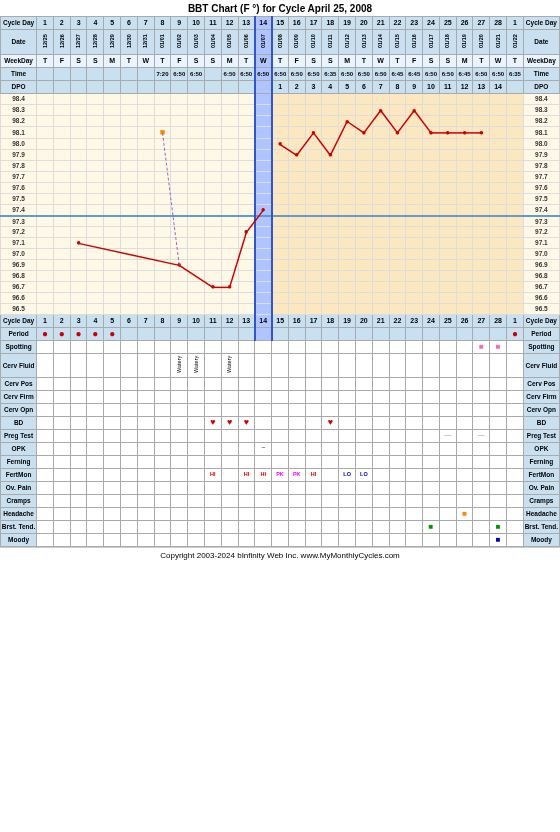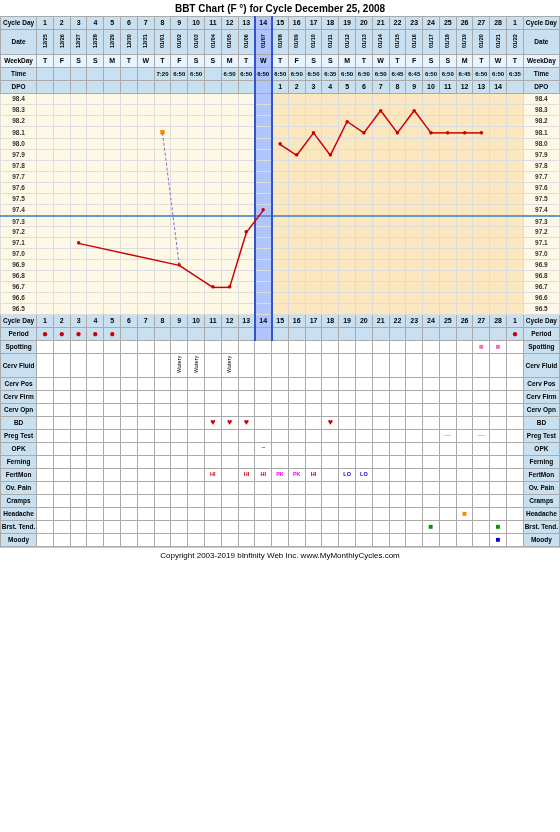--- a/index.html
+++ b/index.html
@@ -73,21 +73,21 @@
       border-top: 1px solid #ccc;
     }
     .bbt-table-wrap {
       position: relative;
     }
   </style>
 </head>
 <body>
 
 <div class="chart-container">
-  <div class="chart-title">BBT Chart (F °) for Cycle December 25, 2008</div>
+  <div class="chart-title">BBT Chart (F °) for Cycle April 25, 2008</div>
 
   <div class="bbt-table-wrap" style="position: relative;">
     <table id="main-table">
 
       <tbody id="header-tbody">
           <tr class="cycle-day-row header-row">
             <td class="label-col">Cycle Day</td>
             <td class="data-col">1</td>
             <td class="data-col">2</td>
             <td class="data-col">3</td>
@@ -1495,14 +1495,14 @@
         <line x1="380.65625" y1="16.5" x2="397.4375" y2="38.8984375" stroke="#cc0000" stroke-width="1.5"></line>
         <line x1="397.4375" y1="38.8984375" x2="414.21875" y2="16.5" stroke="#cc0000" stroke-width="1.5"></line>
         <line x1="414.21875" y1="16.5" x2="431" y2="38.8984375" stroke="#cc0000" stroke-width="1.5"></line>
         <line x1="431" y1="38.8984375" x2="447.78125" y2="38.8984375" stroke="#cc0000" stroke-width="1.5"></line>
         <line x1="447.78125" y1="38.8984375" x2="464.5625" y2="38.8984375" stroke="#cc0000" stroke-width="1.5"></line>
         <line x1="464.5625" y1="38.8984375" x2="481.34375" y2="38.8984375" stroke="#cc0000" stroke-width="1.5"></line>
         <line x1="162.5" y1="38.8984375" x2="179.28125" y2="171.390625" stroke="#9966cc" stroke-width="1" stroke-dasharray="3,2"></line>
       </svg>
     </div>
 
-  <div class="footer">Copyright 2003-2019 bInfinity Web Inc.    www.MyMonthlyCycles.com</div>
+  <div class="footer">Copyright 2003-2024 bInfinity Web Inc.    www.MyMonthlyCycles.com</div>
 </div>
 
 </body></html>

